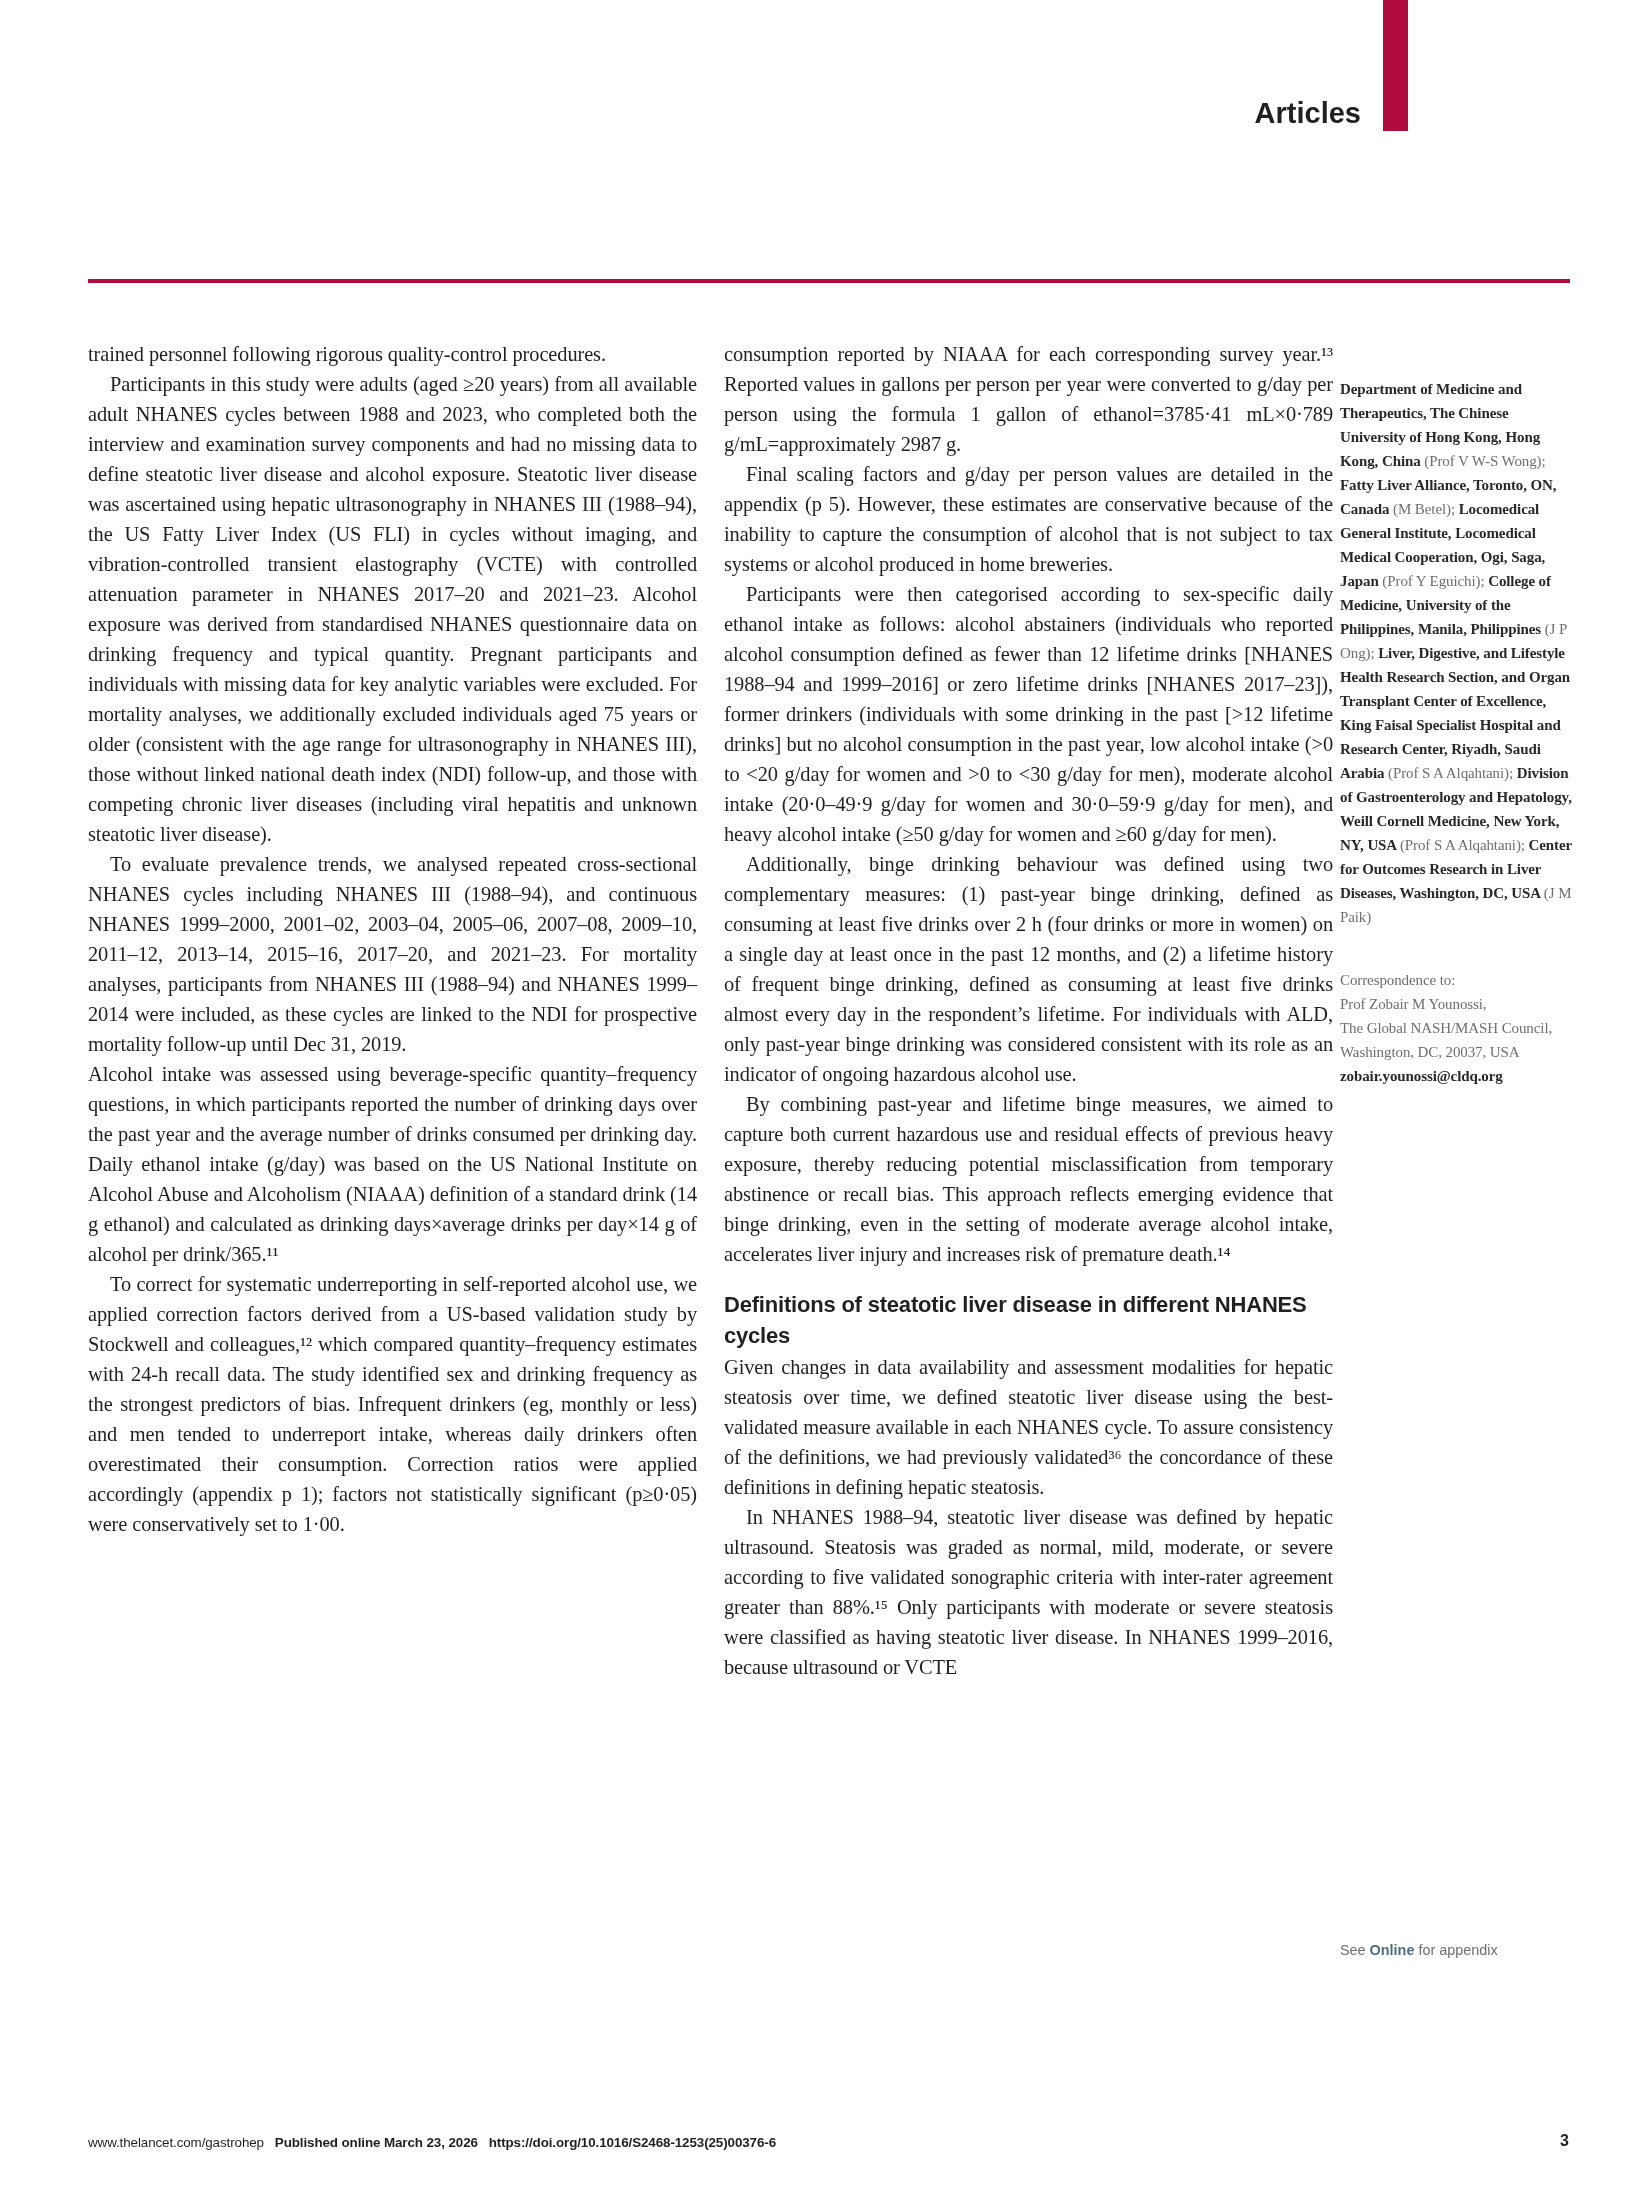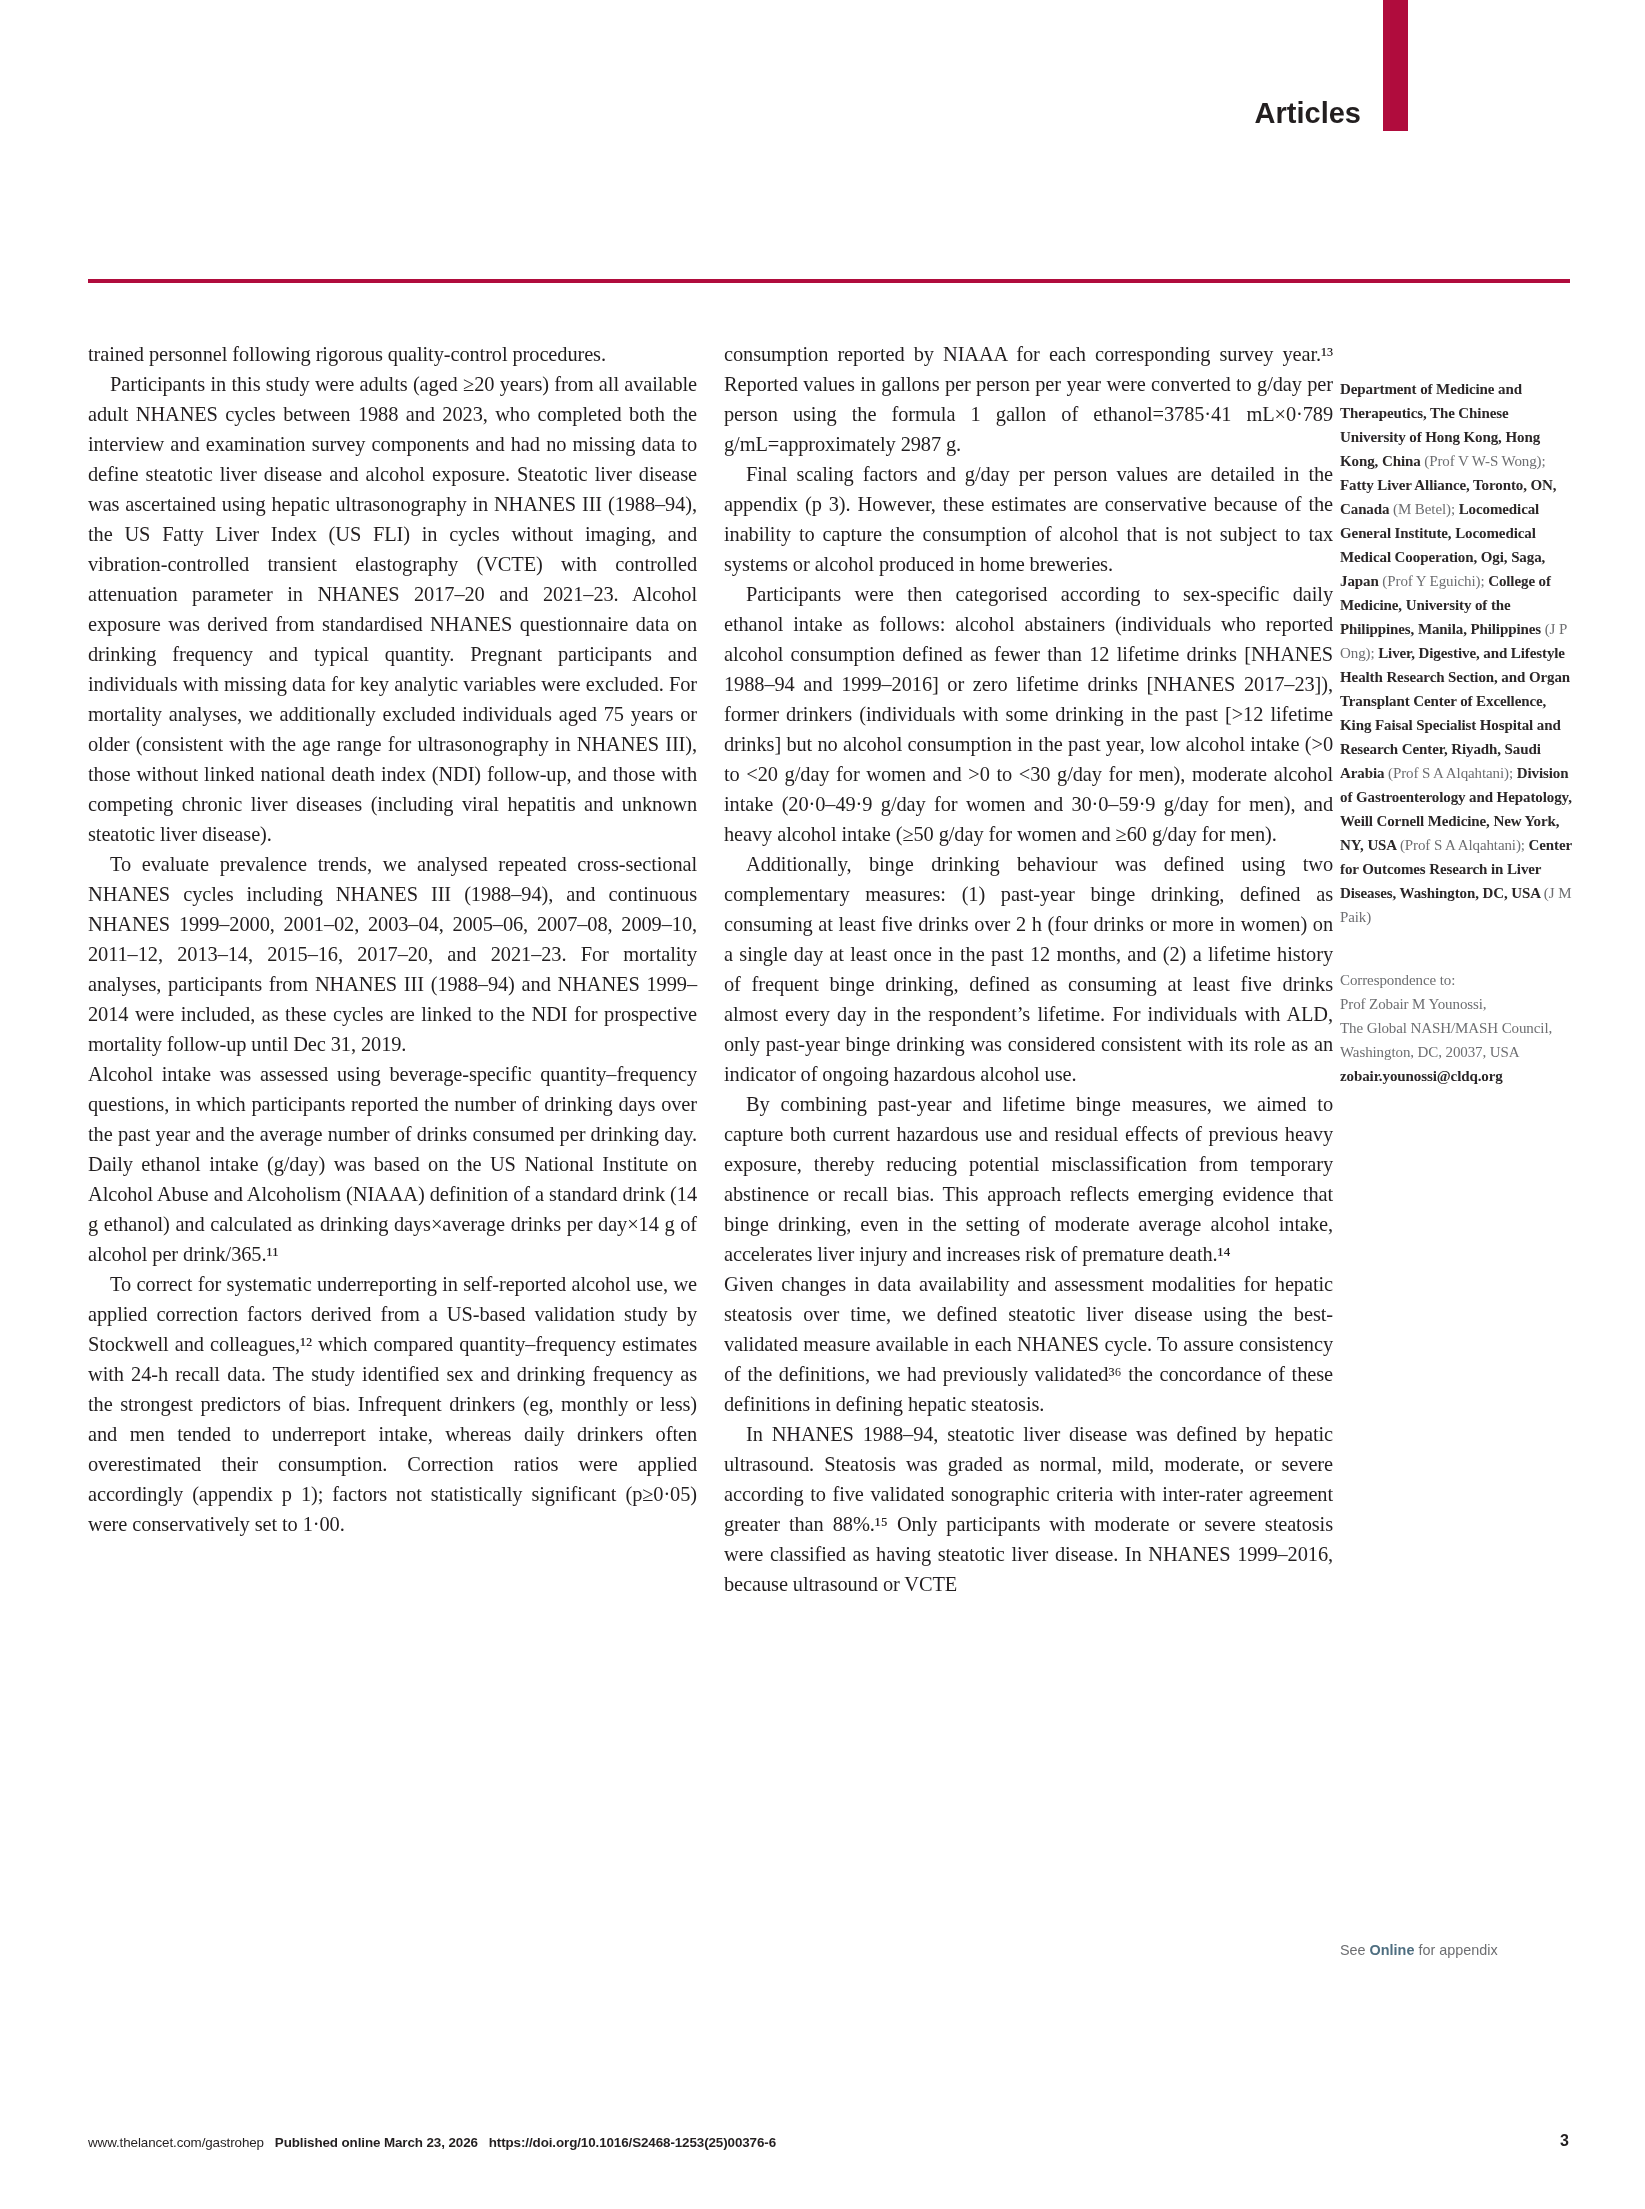--- a/index.html
+++ b/index.html
@@ -48,24 +48,25 @@
 
 <div class="col col-left">
     <p>trained personnel following rigorous quality-control procedures.</p>
     <p class="indent">Participants in this study were adults (aged ≥20 years) from all available adult NHANES cycles between 1988 and 2023, who completed both the interview and examination survey components and had no missing data to define steatotic liver disease and alcohol exposure. Steatotic liver disease was ascertained using hepatic ultrasonography in NHANES III (1988–94), the US Fatty Liver Index (US FLI) in cycles without imaging, and vibration-controlled transient elastography (VCTE) with controlled attenuation parameter in NHANES 2017–20 and 2021–23. Alcohol exposure was derived from standardised NHANES questionnaire data on drinking frequency and typical quantity. Pregnant participants and individuals with missing data for key analytic variables were excluded. For mortality analyses, we additionally excluded individuals aged 75 years or older (consistent with the age range for ultrasonography in NHANES III), those without linked national death index (NDI) follow-up, and those with competing chronic liver diseases (including viral hepatitis and unknown steatotic liver disease).</p>
     <p class="indent">To evaluate prevalence trends, we analysed repeated cross-sectional NHANES cycles including NHANES III (1988–94), and continuous NHANES 1999–2000, 2001–02, 2003–04, 2005–06, 2007–08, 2009–10, 2011–12, 2013–14, 2015–16, 2017–20, and 2021–23. For mortality analyses, participants from NHANES III (1988–94) and NHANES 1999–2014 were included, as these cycles are linked to the NDI for prospective mortality follow-up until Dec 31, 2019.</p>
     <p>Alcohol intake was assessed using beverage-specific quantity–frequency questions, in which participants reported the number of drinking days over the past year and the average number of drinks consumed per drinking day. Daily ethanol intake (g/day) was based on the US National Institute on Alcohol Abuse and Alcoholism (NIAAA) definition of a standard drink (14 g ethanol) and calculated as drinking days×average drinks per day×14 g of alcohol per drink/365.¹¹</p>
     <p class="indent">To correct for systematic underreporting in self-reported alcohol use, we applied correction factors derived from a US-based validation study by Stockwell and colleagues,¹² which compared quantity–frequency estimates with 24-h recall data. The study identified sex and drinking frequency as the strongest predictors of bias. Infrequent drinkers (eg, monthly or less) and men tended to underreport intake, whereas daily drinkers often overestimated their consumption. Correction ratios were applied accordingly (appendix p 1); factors not statistically significant (p≥0·05) were conservatively set to 1·00.</p>
   </div>
 <div class="col col-right">
     <p>consumption reported by NIAAA for each corresponding survey year.¹³ Reported values in gallons per person per year were converted to g/day per person using the formula 1 gallon of ethanol=3785·41 mL×0·789 g/mL=approximately 2987 g.</p>
-    <p class="indent">Final scaling factors and g/day per person values are detailed in the appendix (p 3). However, these estimates are conservative because of the inability to capture the consumption of alcohol that is not subject to tax systems or alcohol produced in home breweries.</p>
+    <p class="indent">Final scaling factors and g/day per person values are detailed in the appendix (p 5). However, these estimates are conservative because of the inability to capture the consumption of alcohol that is not subject to tax systems or alcohol produced in home breweries.</p>
     <p class="indent">Participants were then categorised according to sex-specific daily ethanol intake as follows: alcohol abstainers (individuals who reported alcohol consumption defined as fewer than 12 lifetime drinks [NHANES 1988–94 and 1999–2016] or zero lifetime drinks [NHANES 2017–23]), former drinkers (individuals with some drinking in the past [&gt;12 lifetime drinks] but no alcohol consumption in the past year, low alcohol intake (&gt;0 to &lt;20 g/day for women and &gt;0 to &lt;30 g/day for men), moderate alcohol intake (20·0–49·9 g/day for women and 30·0–59·9 g/day for men), and heavy alcohol intake (≥50 g/day for women and ≥60 g/day for men).</p>
     <p class="indent">Additionally, binge drinking behaviour was defined using two complementary measures: (1) past-year binge drinking, defined as consuming at least five drinks over 2 h (four drinks or more in women) on a single day at least once in the past 12 months, and (2) a lifetime history of frequent binge drinking, defined as consuming at least five drinks almost every day in the respondent’s lifetime. For individuals with ALD, only past-year binge drinking was considered consistent with its role as an indicator of ongoing hazardous alcohol use.</p>
     <p class="indent">By combining past-year and lifetime binge measures, we aimed to capture both current hazardous use and residual effects of previous heavy exposure, thereby reducing potential misclassification from temporary abstinence or recall bias. This approach reflects emerging evidence that binge drinking, even in the setting of moderate average alcohol intake, accelerates liver injury and increases risk of premature death.¹⁴</p>
+    <h2>Definitions of steatotic liver disease in different NHANES cycles</h2>
     <p>Given changes in data availability and assessment modalities for hepatic steatosis over time, we defined steatotic liver disease using the best-validated measure available in each NHANES cycle. To assure consistency of the definitions, we had previously validated³⁶ the concordance of these definitions in defining hepatic steatosis.</p>
     <p class="indent">In NHANES 1988–94, steatotic liver disease was defined by hepatic ultrasound. Steatosis was graded as normal, mild, moderate, or severe according to five validated sonographic criteria with inter-rater agreement greater than 88%.¹⁵ Only participants with moderate or severe steatosis were classified as having steatotic liver disease. In NHANES 1999–2016, because ultrasound or VCTE</p>
   </div>
 
 <div class="sidebar">
   <div><span class="run-bold">Department of Medicine and Therapeutics, The Chinese University of Hong Kong, Hong Kong, China </span><span class="run-plain">(Prof V W-S Wong); </span><span class="run-bold">Fatty Liver Alliance, Toronto, ON, Canada </span><span class="run-plain">(M Betel); </span><span class="run-bold">Locomedical General Institute, Locomedical Medical Cooperation, Ogi, Saga, Japan </span><span class="run-plain">(Prof Y Eguichi); </span><span class="run-bold">College of Medicine, University of the Philippines, Manila, Philippines </span><span class="run-plain">(J P Ong); </span><span class="run-bold">Liver, Digestive, and Lifestyle Health Research Section, and Organ Transplant Center of Excellence, King Faisal Specialist Hospital and Research Center, Riyadh, Saudi Arabia </span><span class="run-plain">(Prof S A Alqahtani); </span><span class="run-bold">Division of Gastroenterology and Hepatology, Weill Cornell Medicine, New York, NY, USA </span><span class="run-plain">(Prof S A Alqahtani); </span><span class="run-bold">Center for Outcomes Research in Liver Diseases, Washington, DC, USA </span><span class="run-plain">(J M Paik)</span></div>
   <div class="correspondence"><span class="run-plain">Correspondence to:
 Prof Zobair M Younossi,
 The Global NASH/MASH Council,
 Washington, DC, 20037, USA

